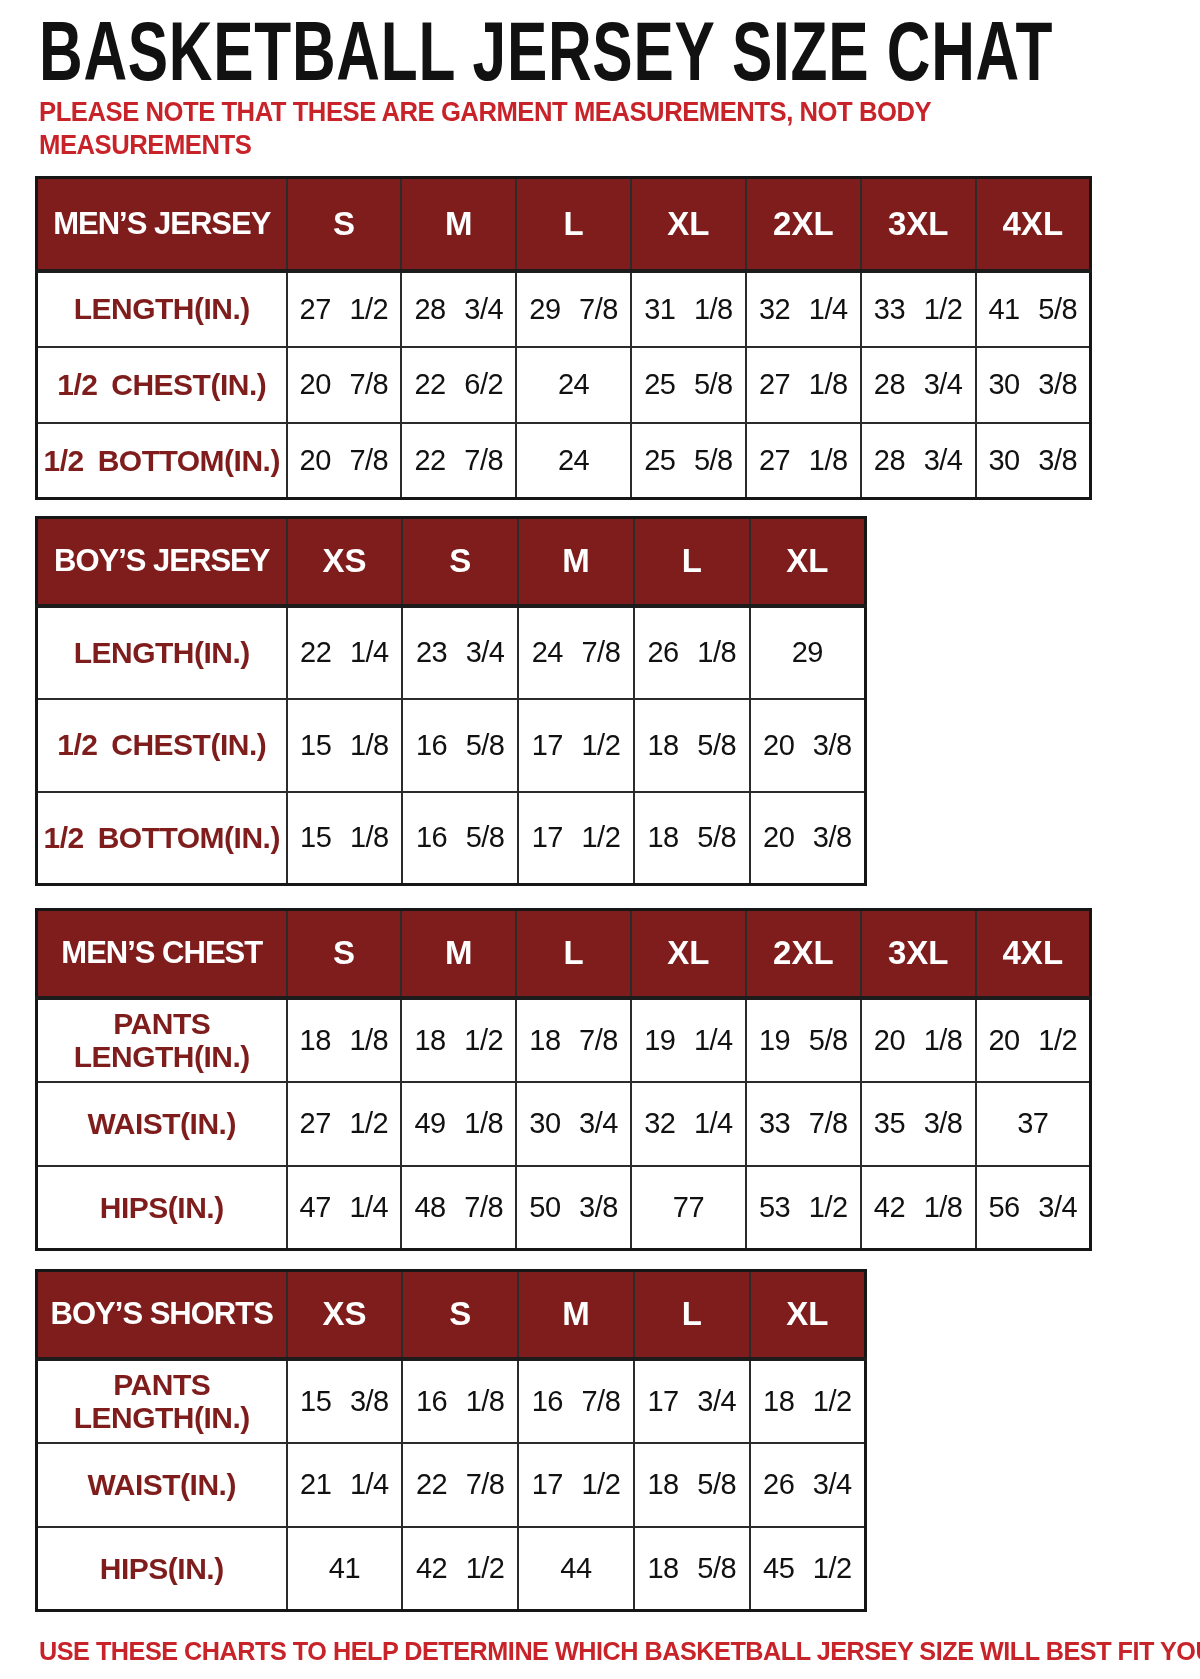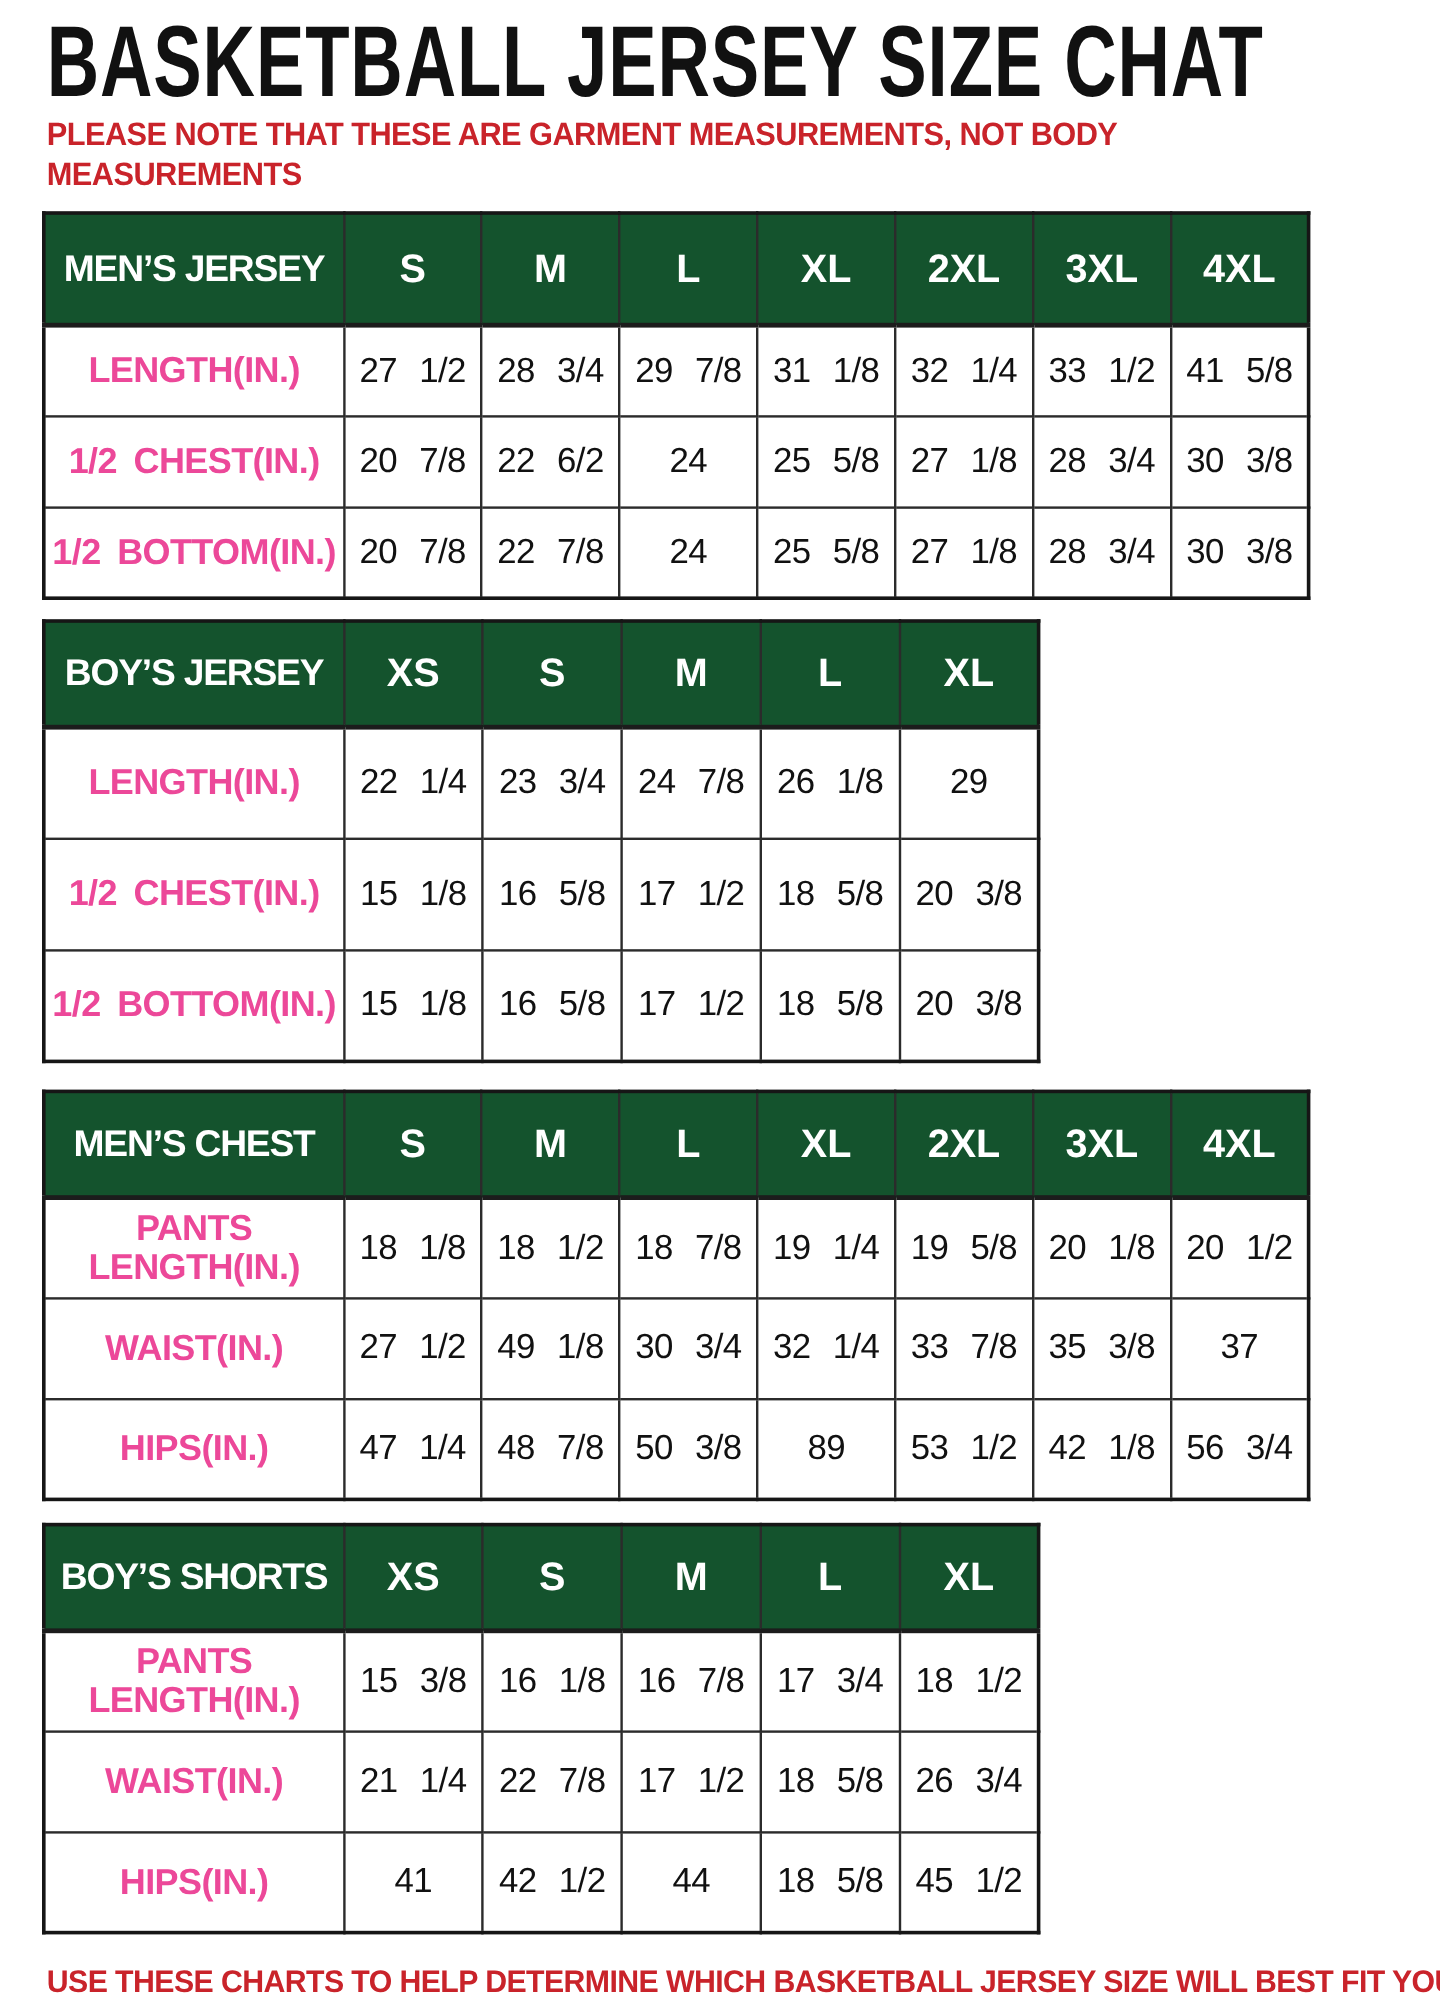--- a/index.html
+++ b/index.html
@@ -53,33 +53,33 @@
     vertical-align: middle;
     padding: 0 2px;
   }
   
   table.mens { width: 1057px; }
   table.boys { width: 832px; padding-left: 38px; }
   th.corner { width: 250px; }
 
   
   thead th {
-    background: #14532d;
+    background: #7f1d1d;
     color: #ffffff;
     font-weight: bold;
     font-size: 33px;
     letter-spacing: 0px;
     border-bottom: 4px solid #1c1c1c !important;
     margin-left: 28px;
   }
   thead th.corner { font-size: 31px; letter-spacing: -1px; }
 
   
   tbody th.row-label {
-    color: #ec4899;
+    color: #7f1d1d;
     font-weight: bold;
     font-size: 30px;
     letter-spacing: -0.5px;
     word-spacing: 6px;
     white-space: pre-line;
     line-height: 1.12;
   }
   tbody td.value-cell {
     color: #111111;
     font-size: 29px;
@@ -227,21 +227,21 @@
             <td class="value-cell">32 1/4</td>
             <td class="value-cell">33 7/8</td>
             <td class="value-cell">35 3/8</td>
             <td class="value-cell">37</td>
           </tr>
           <tr>
             <th class="row-label">HIPS(IN.)</th>
             <td class="value-cell">47 1/4</td>
             <td class="value-cell">48 7/8</td>
             <td class="value-cell">50 3/8</td>
-            <td class="value-cell">89</td>
+            <td class="value-cell">77</td>
             <td class="value-cell">53 1/2</td>
             <td class="value-cell">42 1/8</td>
             <td class="value-cell">56 3/4</td>
           </tr>
         </tbody>
       </table>
 
     <table class="size-table boys t3">
         <thead>
           <tr>

